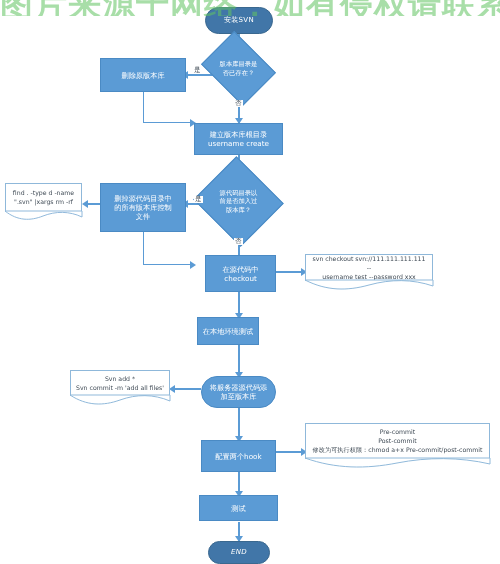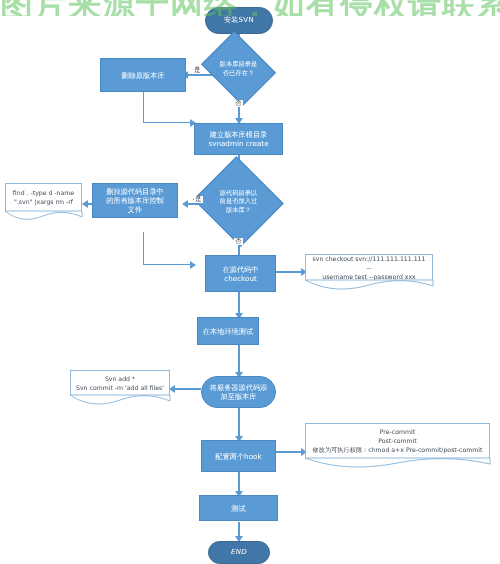--- a/index.html
+++ b/index.html
@@ -173,30 +173,30 @@
 
   <div class="diamond-wrap" style="left:209px;top:45px;width:59px;height:47px;">
     <div class="dshape"></div>
     <div class="dtext" style="white-space:pre-line;">版本库目录是
 否已存在？</div>
   </div>
 
   <div class="node proc" style="left:100px;top:58px;width:86px;height:34px;">删除原版本库</div>
 
   <div class="node proc" style="left:194px;top:123px;width:89px;height:32px;white-space:pre-line;">建立版本库根目录
-svnadmin create</div>
+username create</div>
 
   <div class="diamond-wrap" style="left:205px;top:171px;width:67px;height:61px;">
     <div class="dshape"></div>
     <div class="dtext" style="white-space:pre-line;padding:0 4px;">源代码目录以
 前是否加入过
 版本库？</div>
   </div>
 
-  <div class="node proc" style="left:92px;top:183px;width:86px;height:35px;white-space:pre-line;">删掉源代码目录中
+  <div class="node proc" style="left:100px;top:183px;width:86px;height:49px;white-space:pre-line;">删掉源代码目录中
 的所有版本库控制
 文件</div>
 
   <div class="node proc" style="left:205px;top:255px;width:71px;height:37px;white-space:pre-line;">在源代码中
 checkout</div>
 
   <div class="node proc" style="left:197px;top:317px;width:62px;height:28px;">在本地环境测试</div>
 
   <div class="node proc" style="left:201px;top:376px;width:75px;height:32px;white-space:pre-line;border-radius:16px;">将服务器源代码添
 加至版本库</div>

